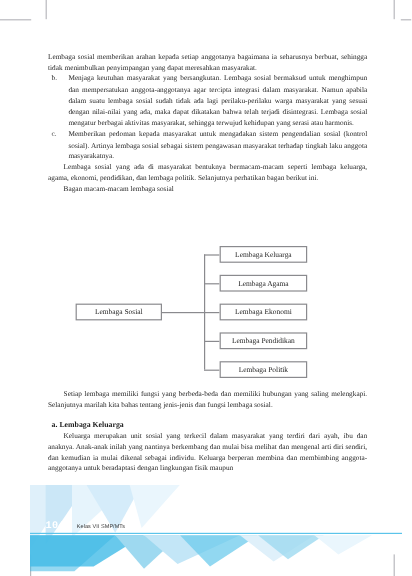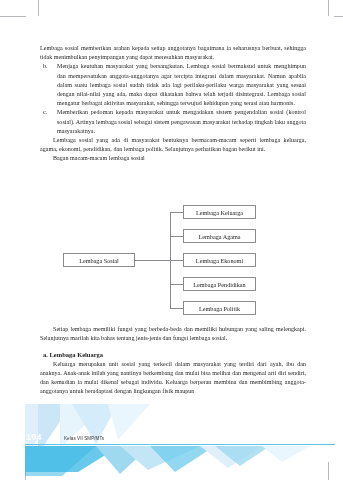--- a/index.html
+++ b/index.html
@@ -152,21 +152,21 @@
   .footer-rule {
     position: absolute;
     left: 25px;
     top: 444px;
     width: 310px;
     height: 1.4px;
     background: #5bc4ea;
   }
   .page-no {
     position: absolute;
-    left: 26px;
+    left: 38px;
     top: 433px;
     font-family: Liberation Mono, monospace;
     font-size: 8.5px;
     font-weight: bold;
     color: #ffffff;
     letter-spacing: 0.2px;
     text-align: right;
   }
   .footer-label {
     position: absolute;

